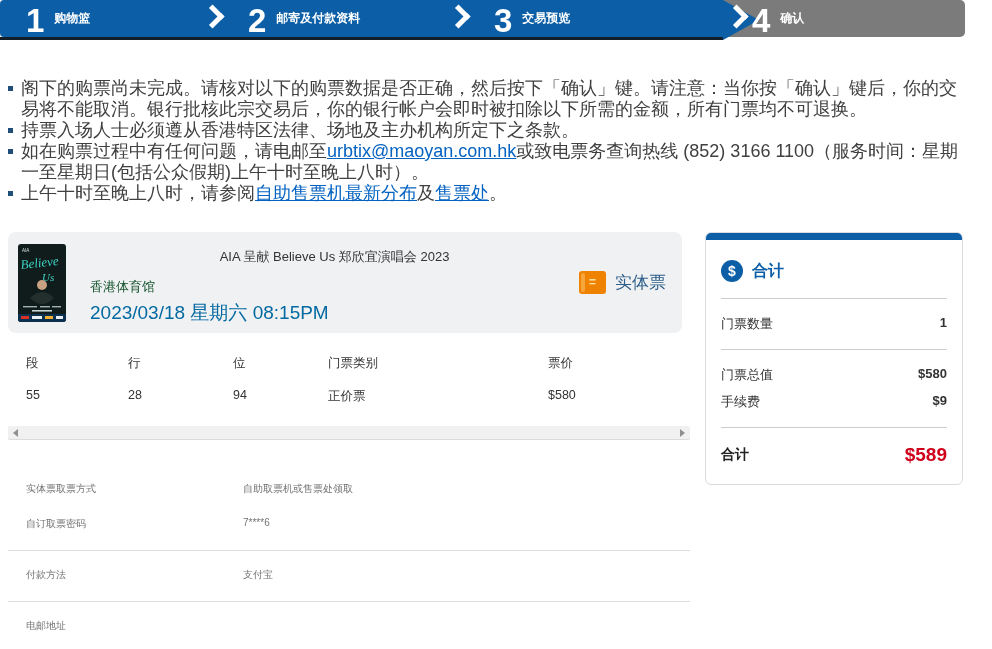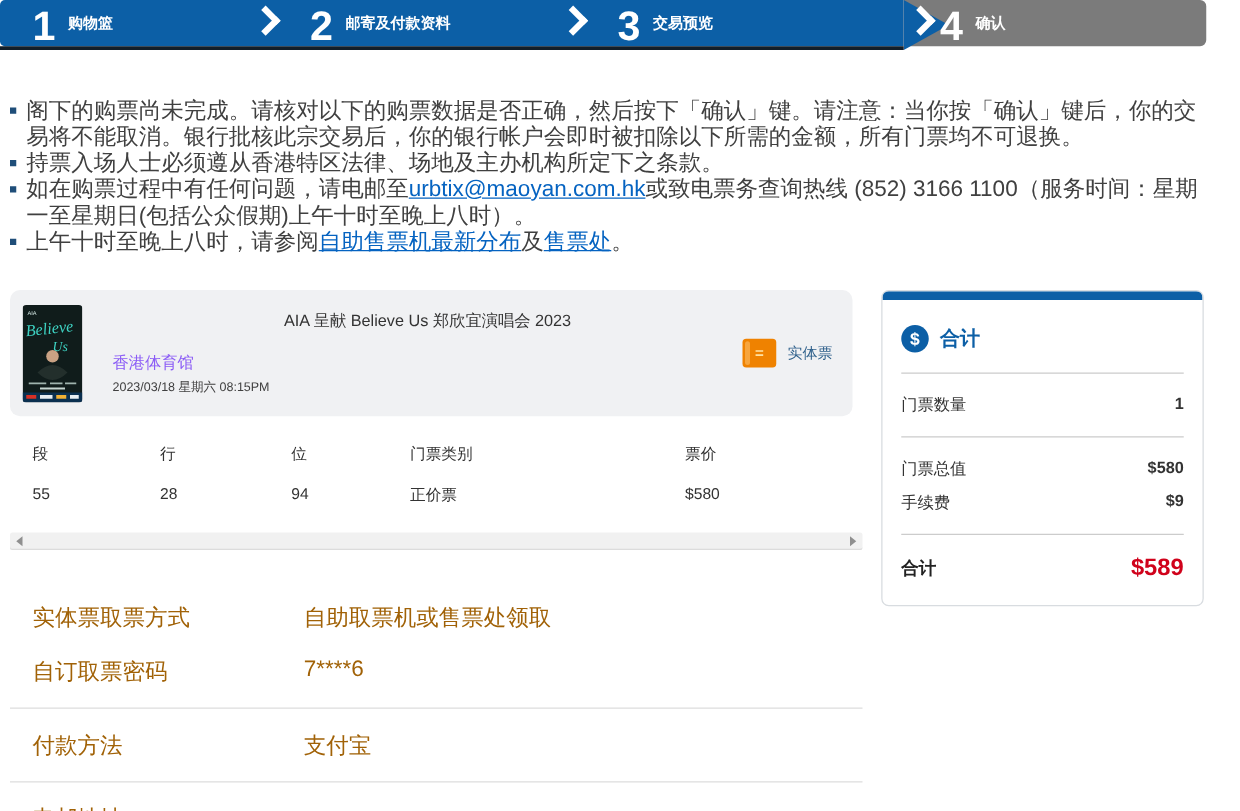--- a/index.html
+++ b/index.html
@@ -29,41 +29,41 @@
   .notices li::before { content:""; position:absolute; left:0; top:8px; width:5px; height:5px; background:#1f4e79; }
   .notices a { color:#0563c1; text-decoration:underline; cursor:pointer; }
   
   .main { display:flex; margin:28px 0 0 8px; gap:23px; align-items:flex-start; }
   .left-col { width:674px; }
   
   .event-card { background:#f0f1f3; border-radius:8px; height:101px; display:flex; align-items:center; padding:12px 16px 12px 10px; }
   .poster { width:48px; height:78px; border-radius:3px; overflow:hidden; flex:0 0 auto; }
   .event-info { margin-left:24px; flex:1 1 auto; align-self:stretch; display:flex; flex-direction:column; justify-content:space-between; padding:4px 0; }
   .event-title { font-size:13px; color:#333;text-align:center; }
-  .event-venue { font-size:13px; color:#8b5cf6; margin-top:12px; }
-  .event-date { font-size:10px; color:#404040; margin-top:4px; }
+  .event-venue { font-size:13px; color:#14532d; margin-top:12px; }
+  .event-date { font-size:19px; color:#0369a1; margin-top:4px; }
   .badge { display:flex; align-items:center; gap:9px; flex:0 0 auto; }
   .ticket-ic { position:relative; width:27px; height:23px; background:#ef8200; border-radius:3px; }
   .ticket-ic .stripe { position:absolute; left:2px; top:2px; width:4px; height:19px; background:#f7a53d; border-radius:2px; }
   .ticket-ic .eq { position:absolute; left:10px; top:4px; width:12px; height:14px; color:#ffe1a0; font-weight:700; font-size:12px; line-height:14px; }
-  .badge-label { font-size:12px; color:#2d5f8a; }
+  .badge-label { font-size:17px; color:#2d5f8a; }
   
   .seat-table { margin-top:22px; }
   .seat-row { display:grid; grid-template-columns:102px 105px 95px 220px 1fr; padding-left:18px; font-size:12.5px; }
   .seat-row.head { color:#333; }
   .seat-row.vals { margin-top:16px; font-weight:400; }
   
   .hscroll { margin-top:21px; width:682px; height:14px; background:#f1f1f1; border-radius:2px;
     box-shadow:inset 0 -1px 0 #dcdcdc; display:flex; align-items:center; justify-content:space-between; padding:0 5px; }
   .hscroll .arr { width:0; height:0; border-top:4px solid transparent; border-bottom:4px solid transparent; cursor:pointer; }
   .arr-left  { border-right:5px solid #8f8f8f; }
   .arr-right { border-left:5px solid #8f8f8f; }
   
   .details { margin-top:42px; width:682px; }
-  .d-row { display:grid; grid-template-columns:217px 1fr; padding-left:18px; font-size:18px; color:#a16207; min-height:16px; }
+  .d-row { display:grid; grid-template-columns:217px 1fr; padding-left:18px; font-size:10px; color:#737373; min-height:16px; }
   .d-row + .d-row { margin-top:19px; }
   .d-div { border-top:1px solid #ddd; margin:17px 0; }
   
   .summary { width:258px; border:1px solid #d8dce0; border-radius:6px; background:#fff; overflow:hidden; }
   .summary .topbar { height:7px; background:#0c5fa6; }
   .summary .inner { padding:14px 15px 18px 15px; }
   .sum-head { display:flex; align-items:center; gap:9px; margin-top:6px; }
   .dollar-ic { width:22px; height:22px; border-radius:50%; background:#0c5fa6; color:#fff; font-weight:700; font-size:14px;
     display:flex; align-items:center; justify-content:center; }
   .sum-title { color:#0c5fa6; font-weight:700; font-size:16px; }

